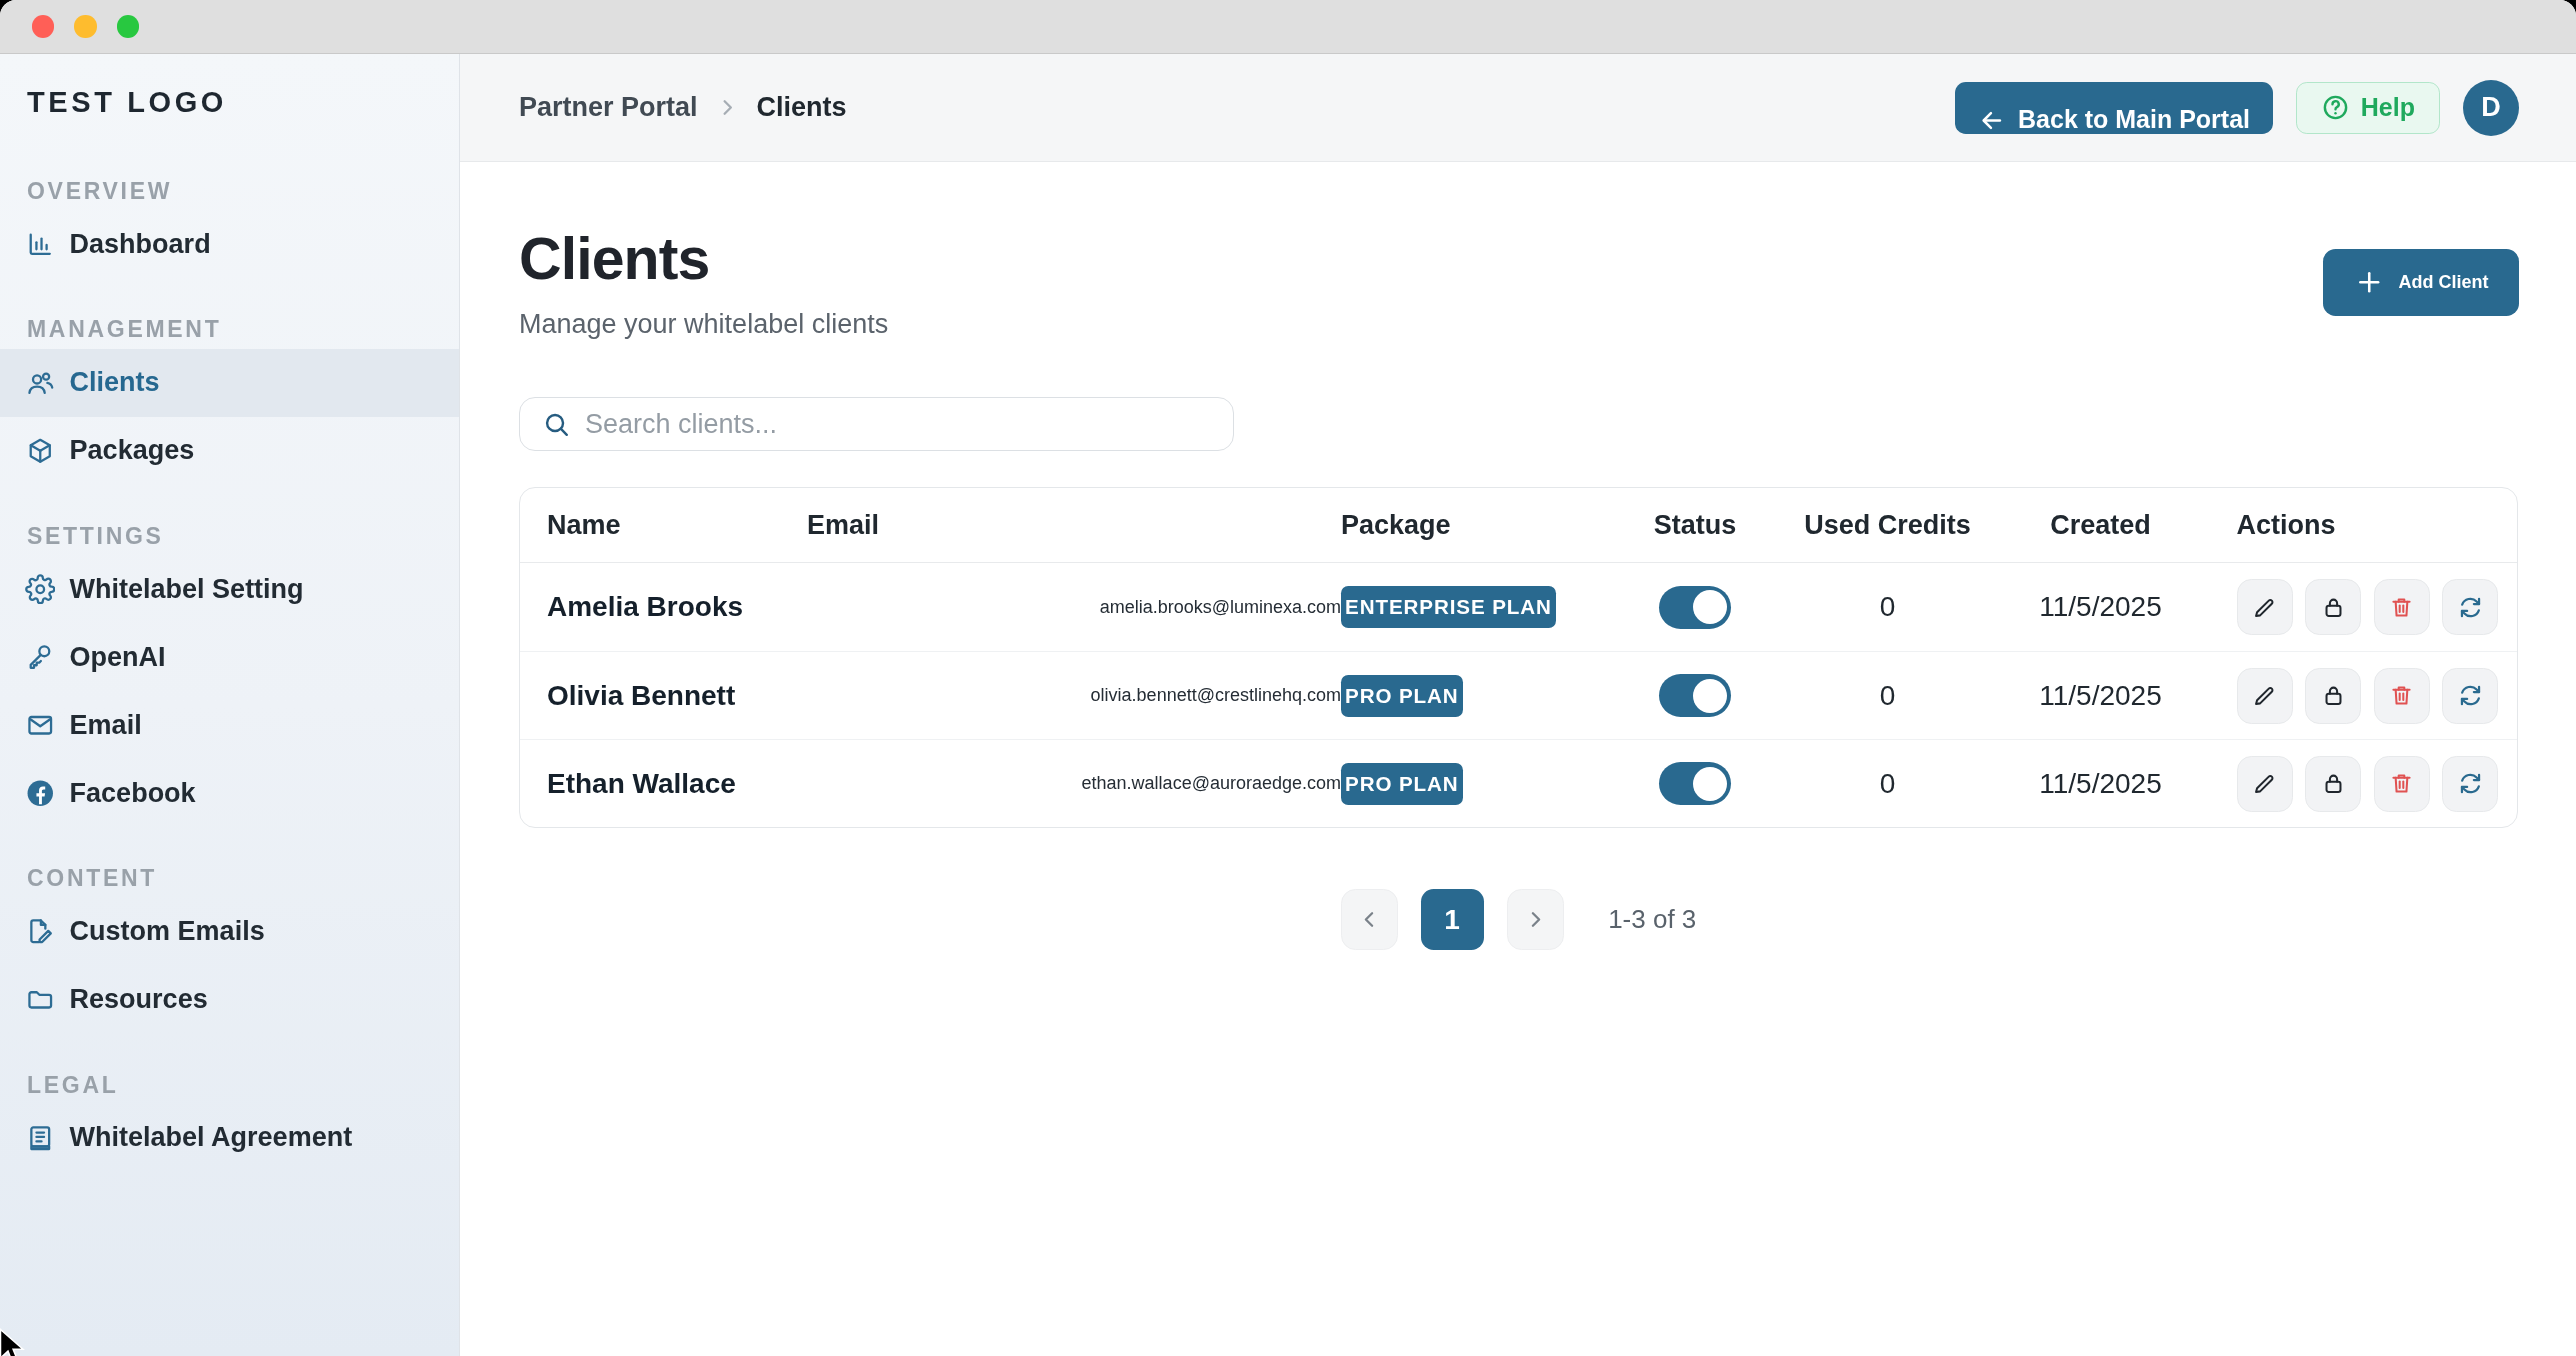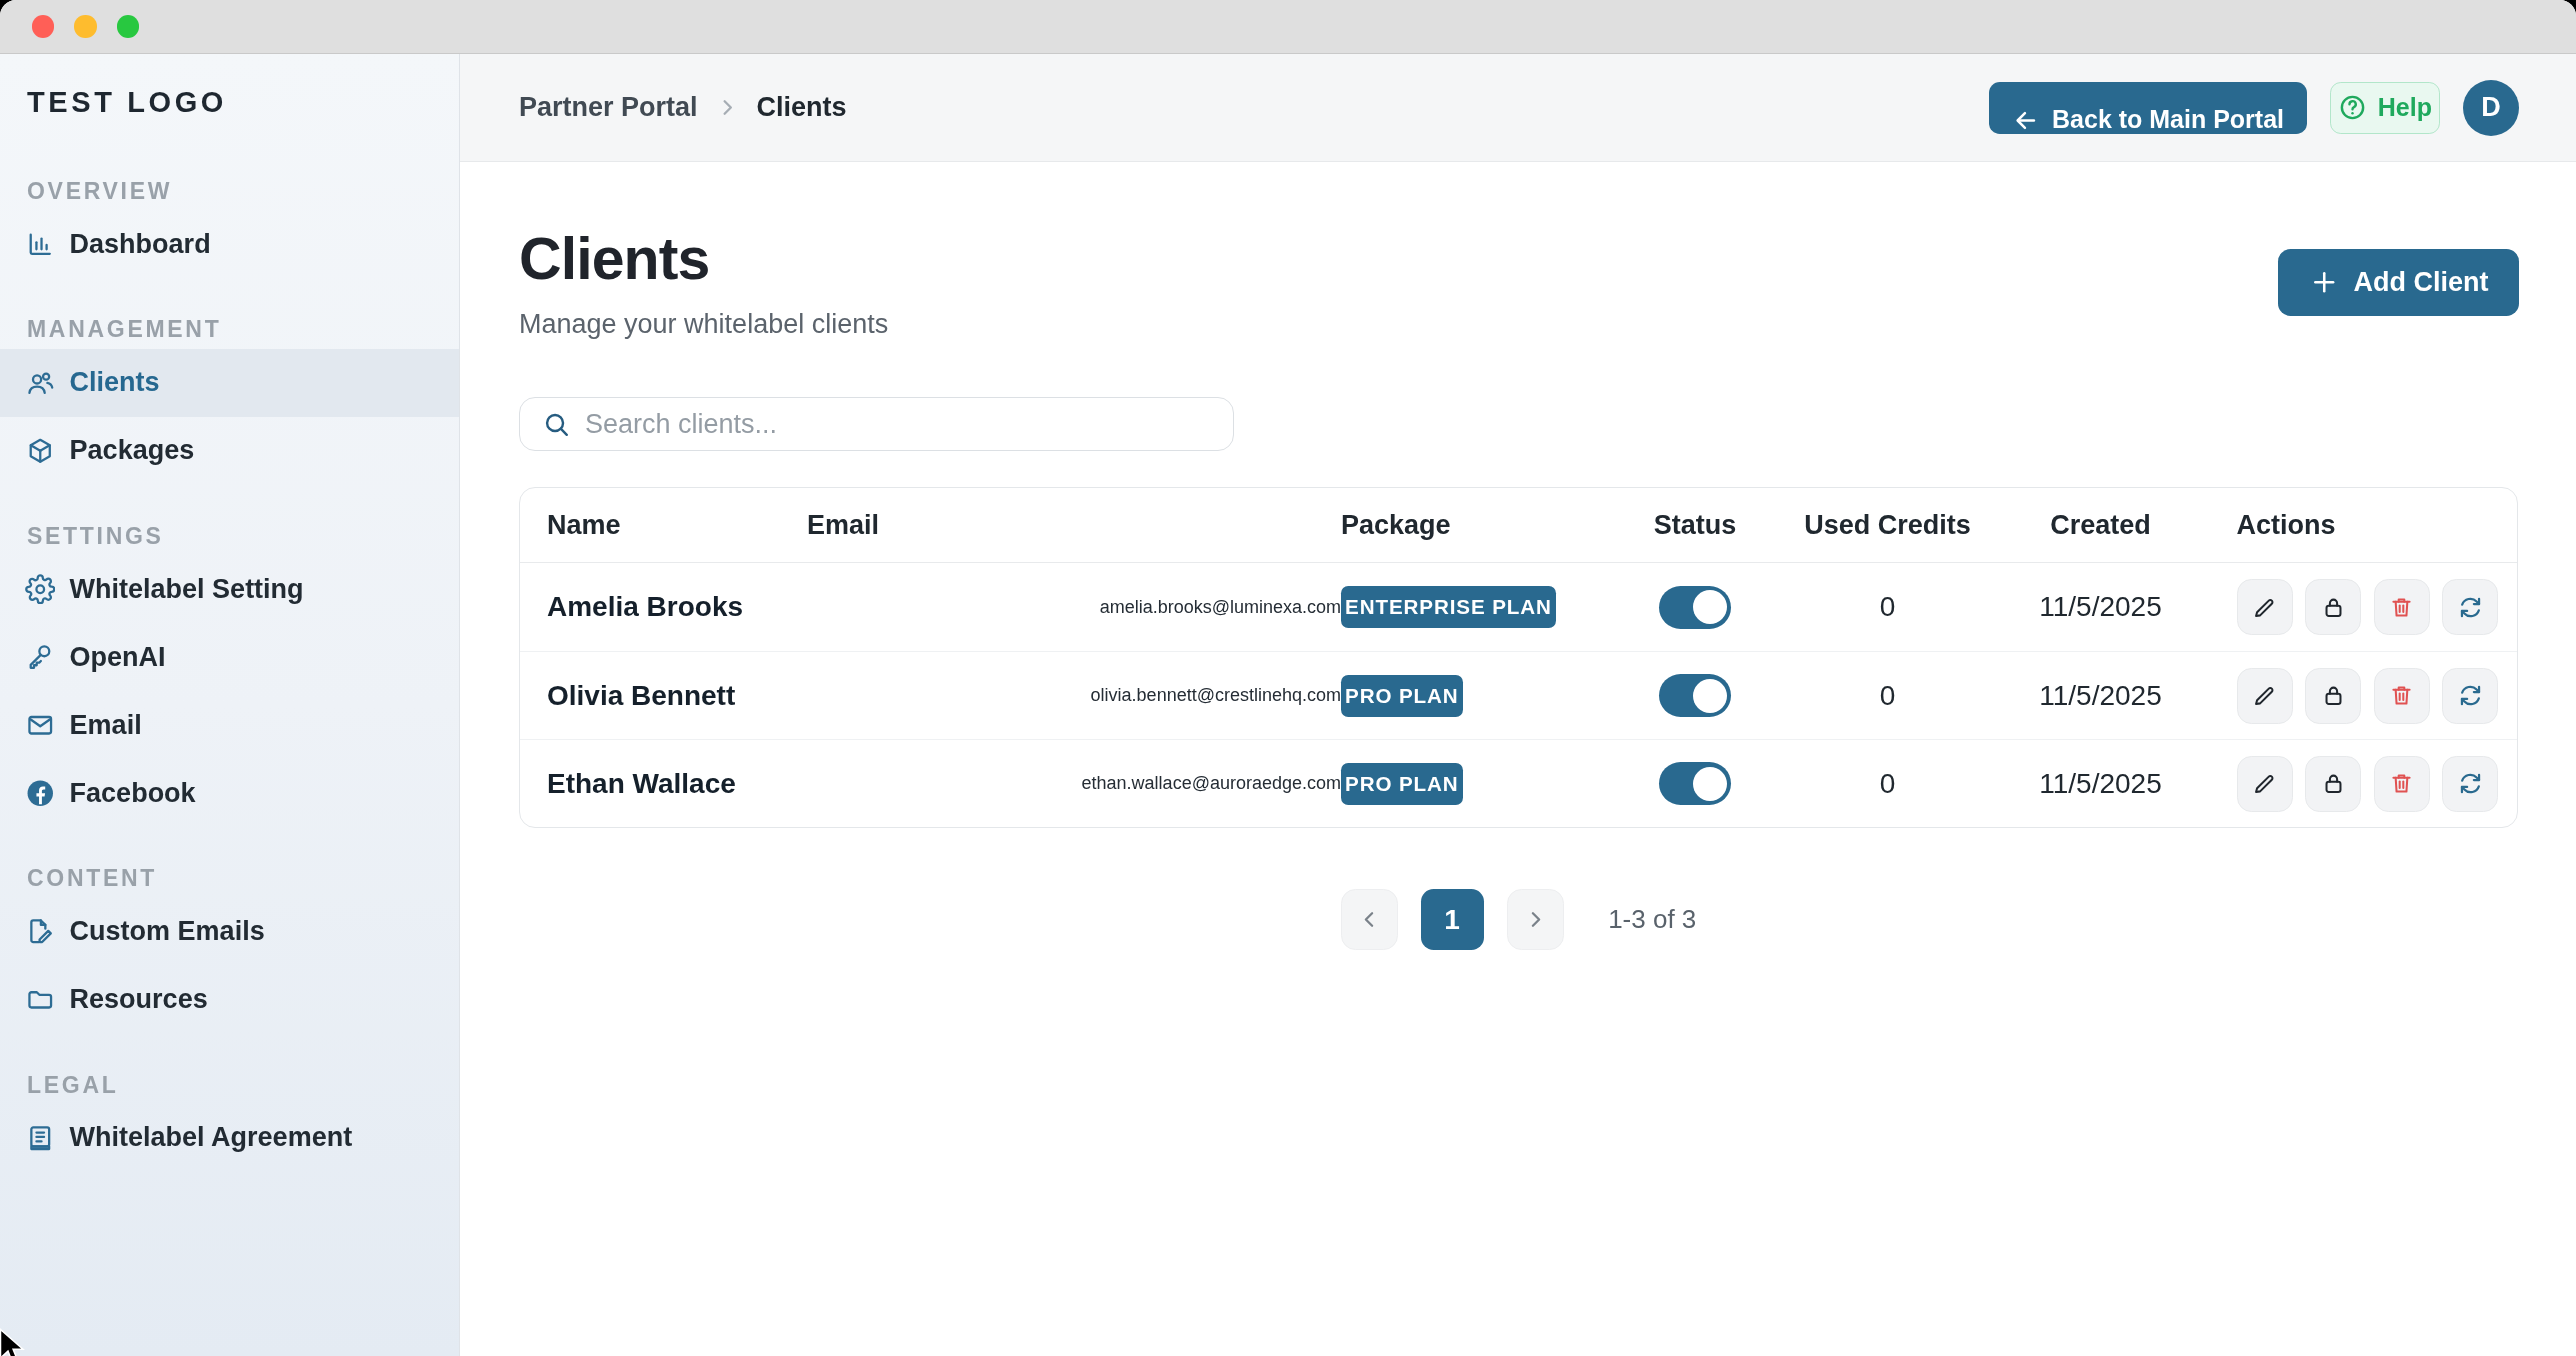--- a/index.html
+++ b/index.html
@@ -30,30 +30,30 @@
   
   .main { flex:1; display:flex; flex-direction:column; min-width:0; }
   .topbar { height:108px; flex:none; background:#F5F6F7; border-bottom:1.8px solid #E7E9EB; display:flex; align-items:center; padding:0 57px 0 59px; }
   .crumb-parent { font-size:27px; font-weight:600; color:#414A53; cursor:pointer; }
   .crumb-sep { margin:0 18px; color:#A6ADB4; display:flex; }
   .crumb-sep svg { width:23px; height:23px; }
   .crumb-current { font-size:27px; font-weight:700; color:#20282F; }
   .topbar-right { margin-left:auto; display:flex; align-items:center; gap:23px; }
   .btn-back { height:52px; display:flex; align-items:flex-end; gap:12.6px; padding:0 23px; border:none; border-radius:10.8px; background:#29698F; color:#fff; font-size:25px; font-weight:700; font-family:inherit; cursor:pointer; }
   .btn-back svg { width:27px; height:27px; }
-  .btn-help { height:52px; display:flex; align-items:center; gap:10.8px; padding:0 7px; border:1.8px solid #B2E6CA; border-radius:10.8px; background:#E9F8F0; color:#1FA95D; font-size:25px; font-weight:700; font-family:inherit; cursor:pointer; }
+  .btn-help { height:52px; display:flex; align-items:center; gap:10.8px; padding:0 24px; border:1.8px solid #B2E6CA; border-radius:10.8px; background:#E9F8F0; color:#1FA95D; font-size:25px; font-weight:700; font-family:inherit; cursor:pointer; }
   .btn-help svg { width:29px; height:29px; }
   .avatar { width:56px; height:56px; border-radius:50%; background:#29698F; color:#fff; font-size:27px; font-weight:700; display:flex; align-items:center; justify-content:center; cursor:pointer; }
 
   
   .content { flex:1; background:#fff; padding:0 57px 0 59px; overflow:hidden; }
   .page-head { margin-top:63px; display:flex; align-items:center; }
   .page-title { font-size:59px; font-weight:800; color:#20242B; letter-spacing:-0.9px; }
   .page-subtitle { margin-top:16px; font-size:27px; color:#5B636C; }
-  .btn-add { margin-left:auto; height:67px; display:flex; align-items:center; gap:14.4px; padding:0 30.5px; border:none; border-radius:12.6px; background:#29698F; color:#fff; font-size:27px; font-weight:700; font-family:inherit; cursor:pointer; }
+  .btn-add { margin-left:auto; height:67px; display:flex; align-items:center; gap:14.4px; padding:0 30.5px; border:none; border-radius:12.6px; background:#29698F; color:#fff; font-size:18px; font-weight:700; font-family:inherit; cursor:pointer; }
   .btn-add svg { width:30.5px; height:30.5px; }
 
   .searchbox { margin-top:57px; width:715px; height:54px; background:#fff; border:1.8px solid #DCE0E4; border-radius:16px; display:flex; align-items:center; gap:14.4px; padding:0 21.5px; }
   .searchbox svg { width:29px; height:29px; color:#265C80; flex:none; }
   .searchbox input { flex:1; border:none; outline:none; background:transparent; font-size:27px; color:#20242B; font-family:inherit; }
   .searchbox input::placeholder { color:#949CA4; }
 
   
   .table { margin-top:36px; width:1999px; background:#fff; border:1.8px solid #E4E7EA; border-radius:16px; overflow:hidden; }
   .trow { display:grid; grid-template-columns:260px 534px 269px 170px 215px 211px 1fr; align-items:center; padding:0 27px; }

